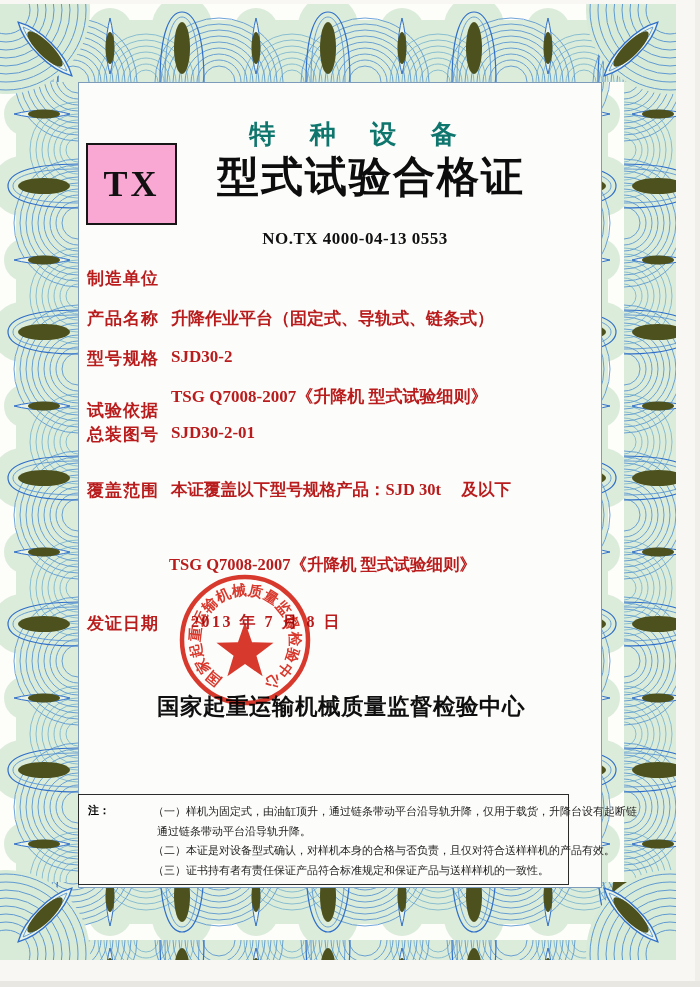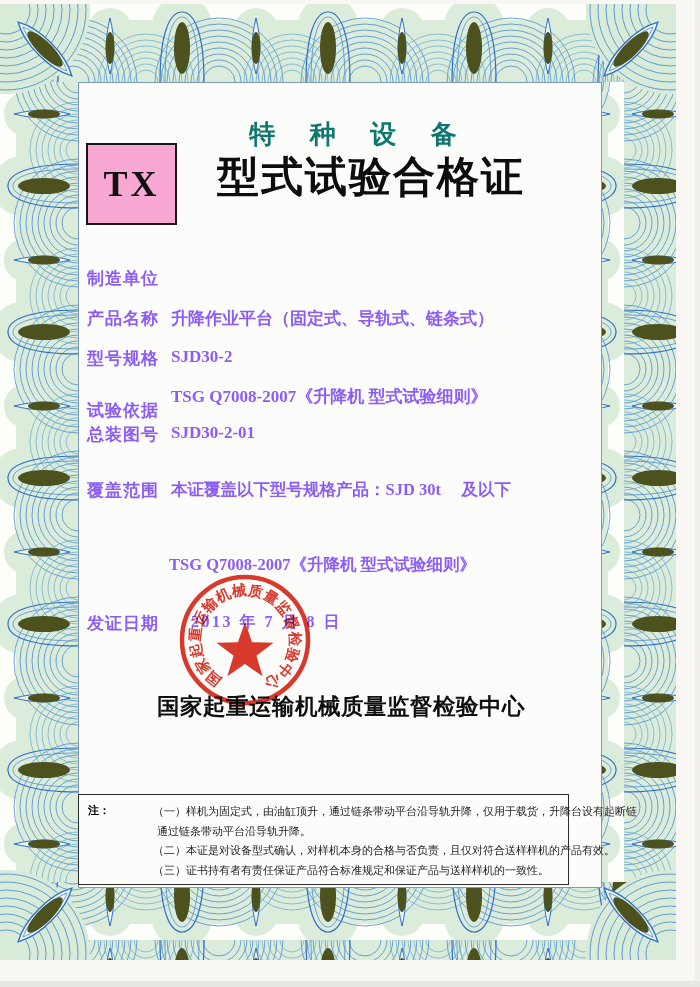--- a/index.html
+++ b/index.html
@@ -11,21 +11,21 @@
     overflow:hidden;
   }
   .page{position:absolute;left:0;top:0;width:700px;height:987px;background:#f8f7f3;}
   .scan-edge-bottom{position:absolute;left:0;bottom:0;width:100%;height:6px;background:#e9e7e1;}
   .scan-edge-right{position:absolute;right:0;top:0;width:5px;height:100%;background:#f1efe9;}
   .frame-svg{position:absolute;left:0;top:4px;}
   .panel{
     position:absolute;left:78px;top:82px;width:524px;height:806px;
     background:#fcfcfa;border:1px solid #7d9cbb;box-sizing:border-box;
   }
-  .abs{position:absolute;white-space:nowrap;color:#8b5cf6;}
+  .abs{position:absolute;white-space:nowrap;color:#b91c1c;}
   .tx-box{
     position:absolute;left:7px;top:44px;width:91px;height:82px;
     border:2px solid #161616;display:flex;align-items:center;justify-content:center;
     background:#f9a8d4;box-sizing:border-box;margin-top:16px;
   }
   .tx-text{font-size:36px;font-weight:700;letter-spacing:3px;color:#111;}
   .head{position:absolute;left:28px;top:0;width:496px;text-align:center;}
   .cat{position:absolute;left:0;top:34px;width:100%;font-size:26px;font-weight:700;letter-spacing:14px;padding-left:10px;box-sizing:border-box;color:#0f766e;}
   .title{position:absolute;left:16px;top:66px;width:100%;font-size:42px;font-weight:900;letter-spacing:2px;color:#0d0d0d;}
   .certno{position:absolute;left:0;top:146px;width:100%;font-size:17px;font-weight:700;letter-spacing:0.5px;color:#111;}
@@ -242,20 +242,21 @@
 
   <div class="panel">
 
     <div class="tx-box">
       <span class="tx-text">TX</span>
     </div>
 
     <div class="head" style="position:absolute;height:200px;">
       <div class="cat abs" style="position:absolute;white-space:nowrap;width:100%;">特 种 设 备</div>
       <div class="title abs" style="position:absolute;white-space:nowrap;width:100%;">型式试验合格证</div>
+      <div class="certno abs" style="position:absolute;white-space:nowrap;width:100%;">NO.TX 4000-04-13 0553</div>
     </div>
 
     <div class="abs frow-label" style="top:184px">制造单位</div>
 
     <div class="abs frow-label" style="top:224px">产品名称</div>
     <div class="abs frow-value" style="top:224px">升降作业平台（固定式、导轨式、链条式）</div>
 
     <div class="abs frow-label" style="top:264px">型号规格</div>
     <div class="abs frow-value" style="top:264px">SJD30-2</div>
 

